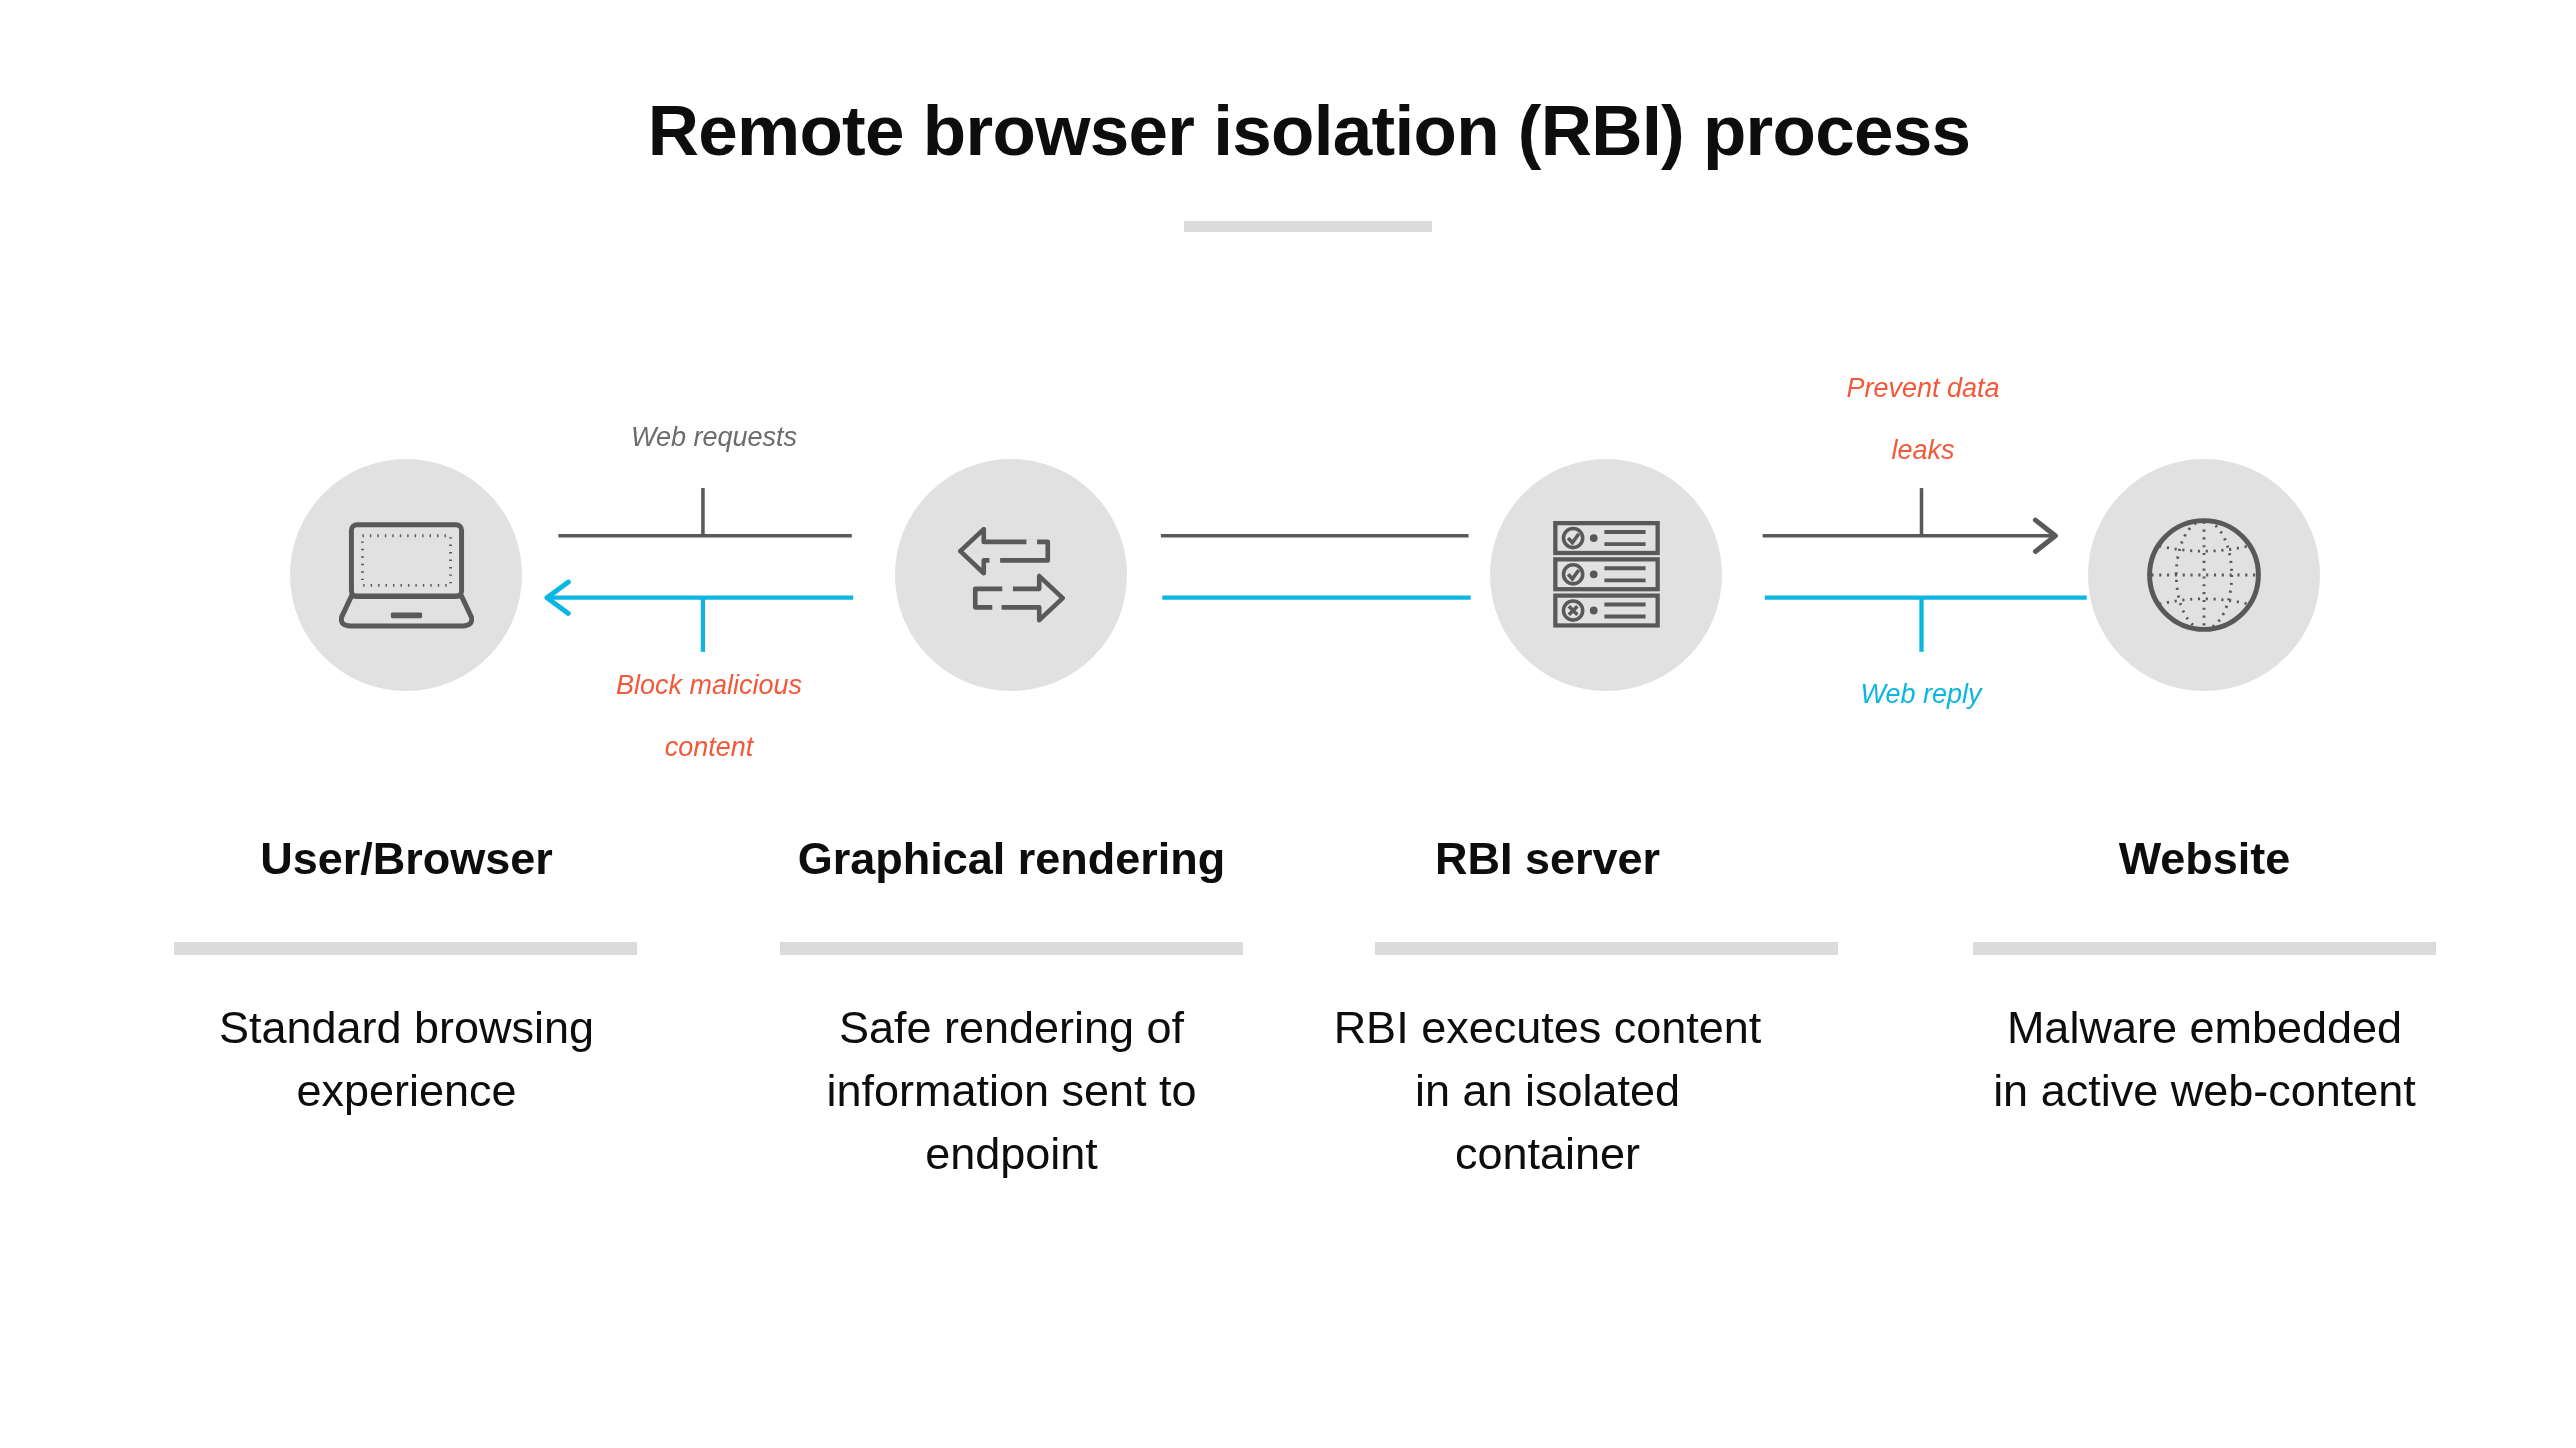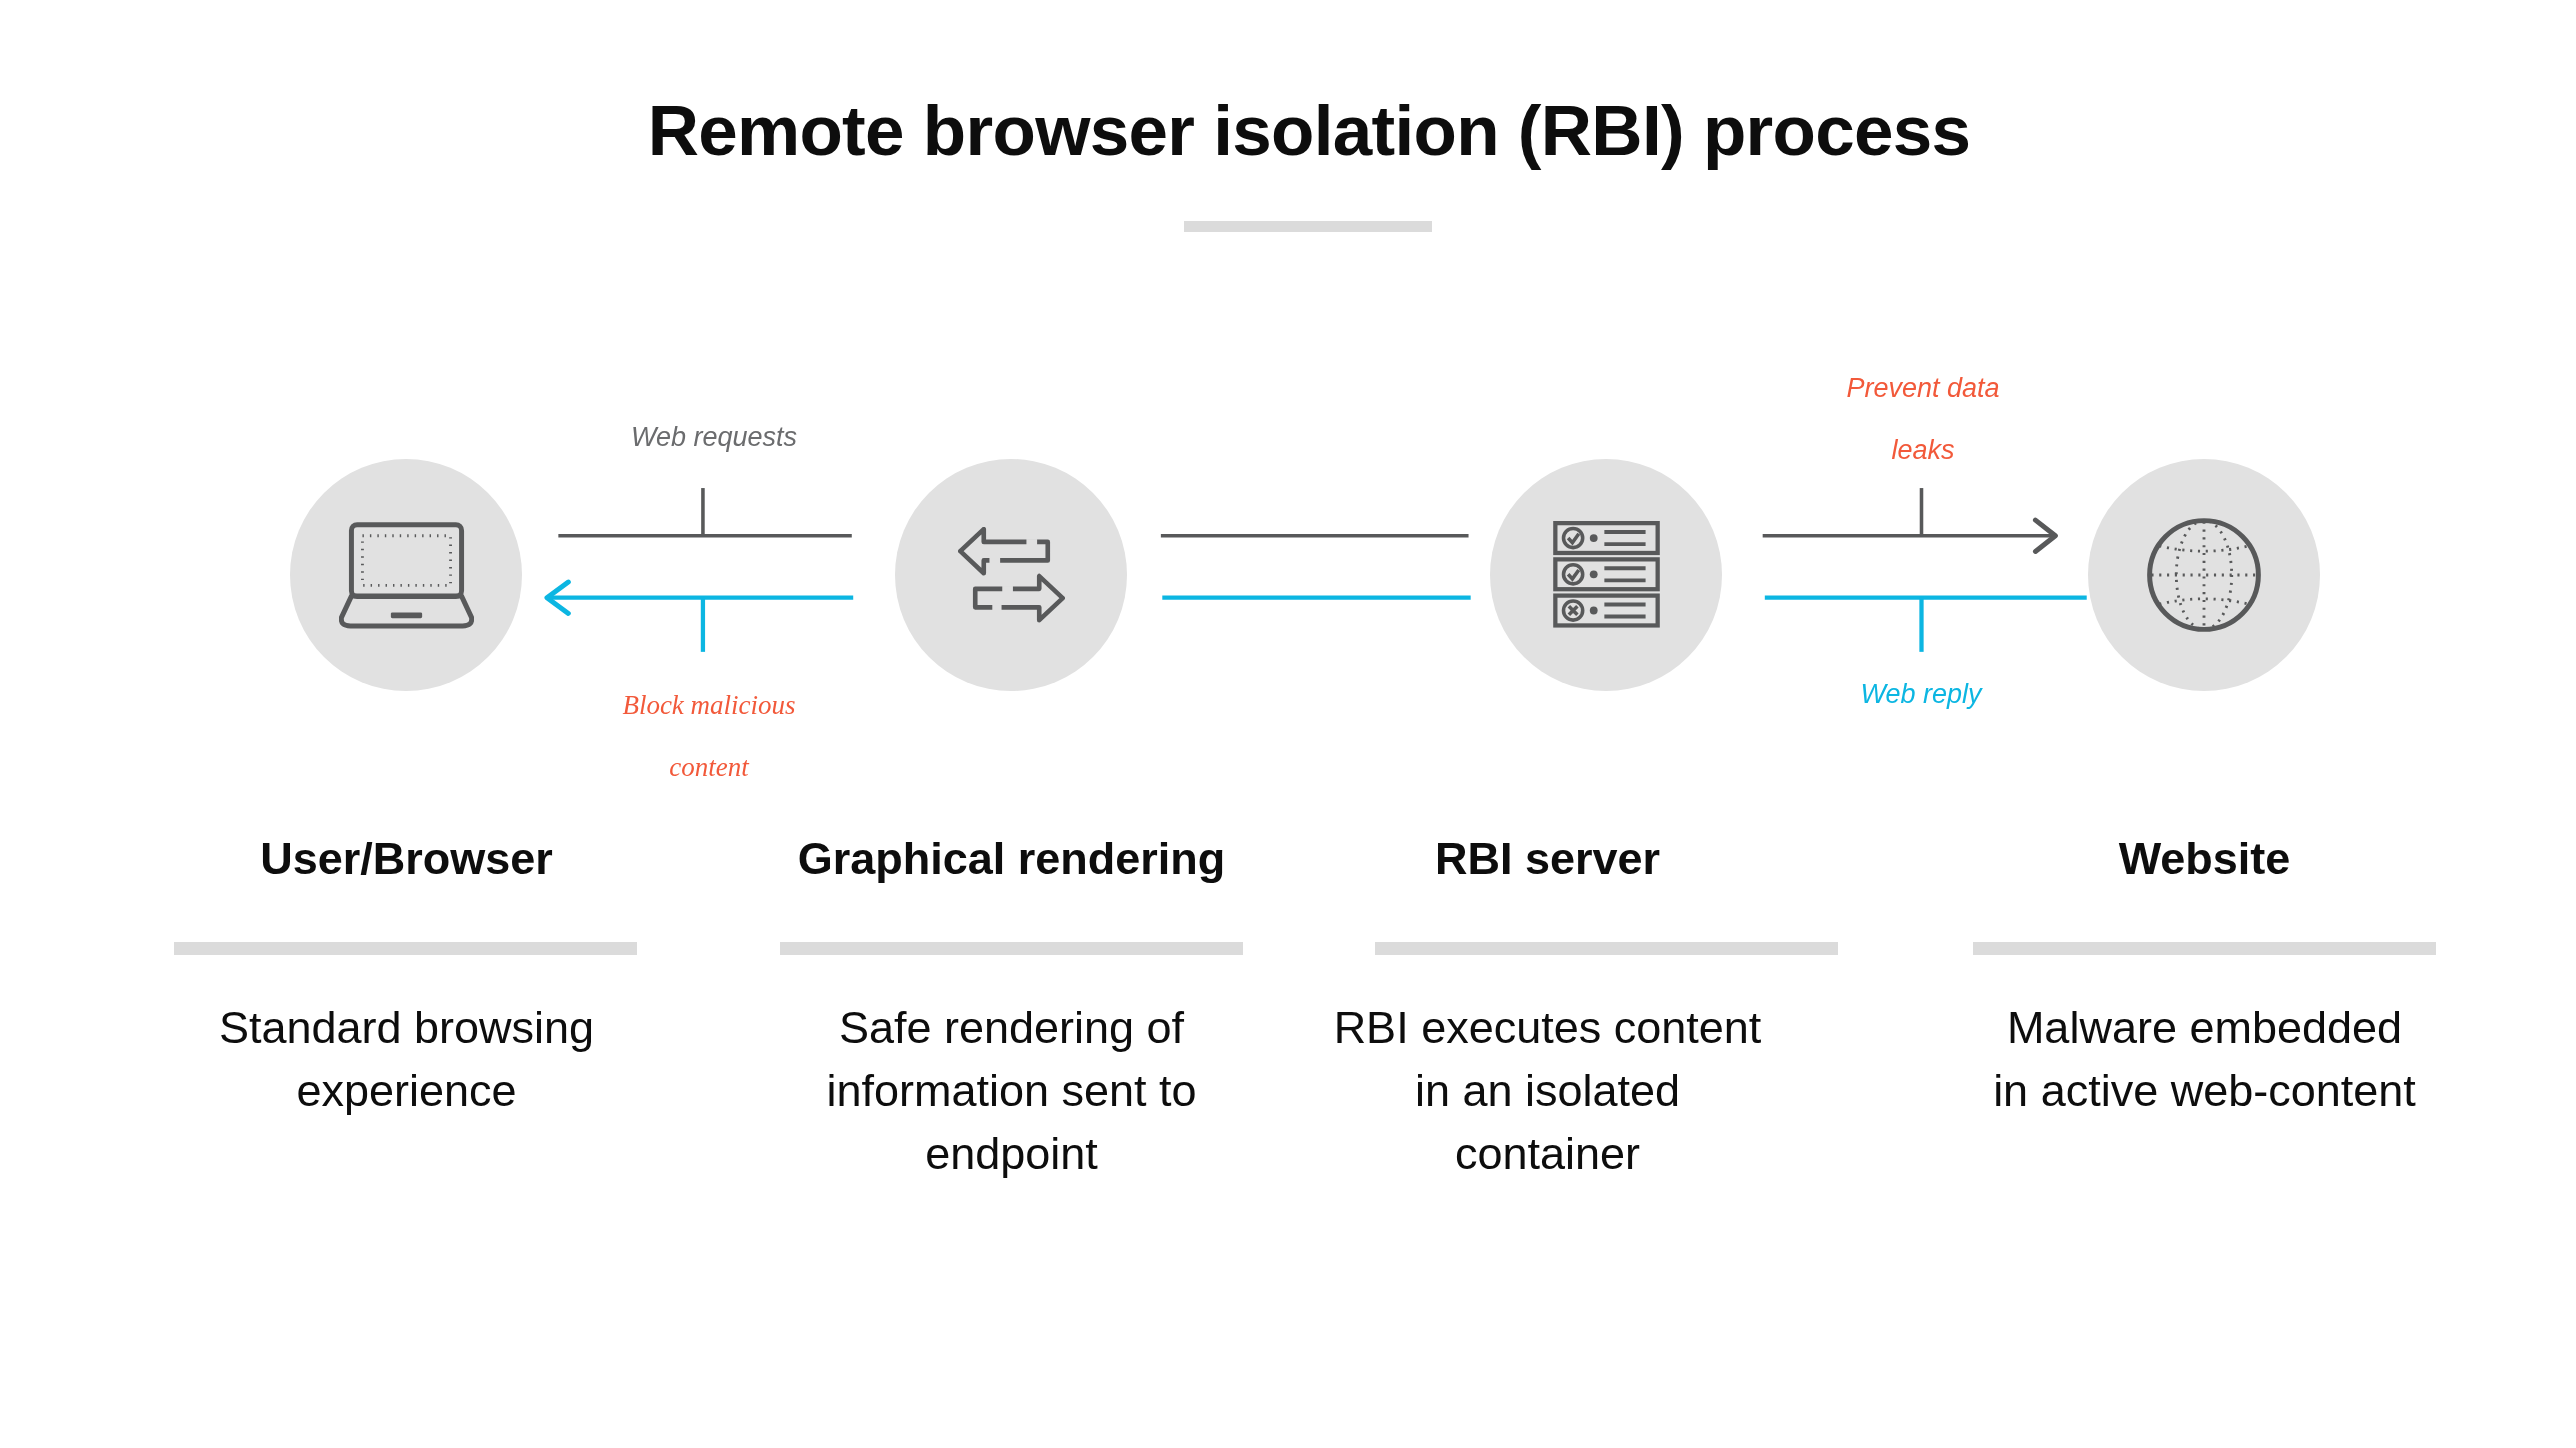--- a/index.html
+++ b/index.html
@@ -42,21 +42,21 @@
   .c1{left:290px}.c2{left:895px}.c3{left:1490px}.c4{left:2088px}
   .flow-label{
     position:absolute;transform:translate(-50%,-50%);
     font-style:italic;font-size:27px;line-height:62px;text-align:center;
     white-space:pre-line;
   }
   .lbl-gray{color:var(--color-label_gray);}
   .lbl-orange{color:var(--color-accent_orange);}
   .lbl-cyan{color:var(--color-accent_cyan);}
   #label-web-requests{left:714px;top:437px;}
-  #label-block-malicious{left:709px;top:736px;font-family:Liberation Serif, serif;}
+  #label-block-malicious{left:709px;top:716px;}
   #label-prevent-leaks{left:1923px;top:419px;}
   #label-web-reply{left:1921px;top:694px;}
   .col-heading{
     position:absolute;top:833px;width:499px;text-align:center;
     font-size:45px;font-weight:bold;white-space:pre-line;color:var(--color-text);
   }
   .col-rule{
     position:absolute;top:942px;width:463px;height:13px;
     background:var(--color-rule_gray);
   }

